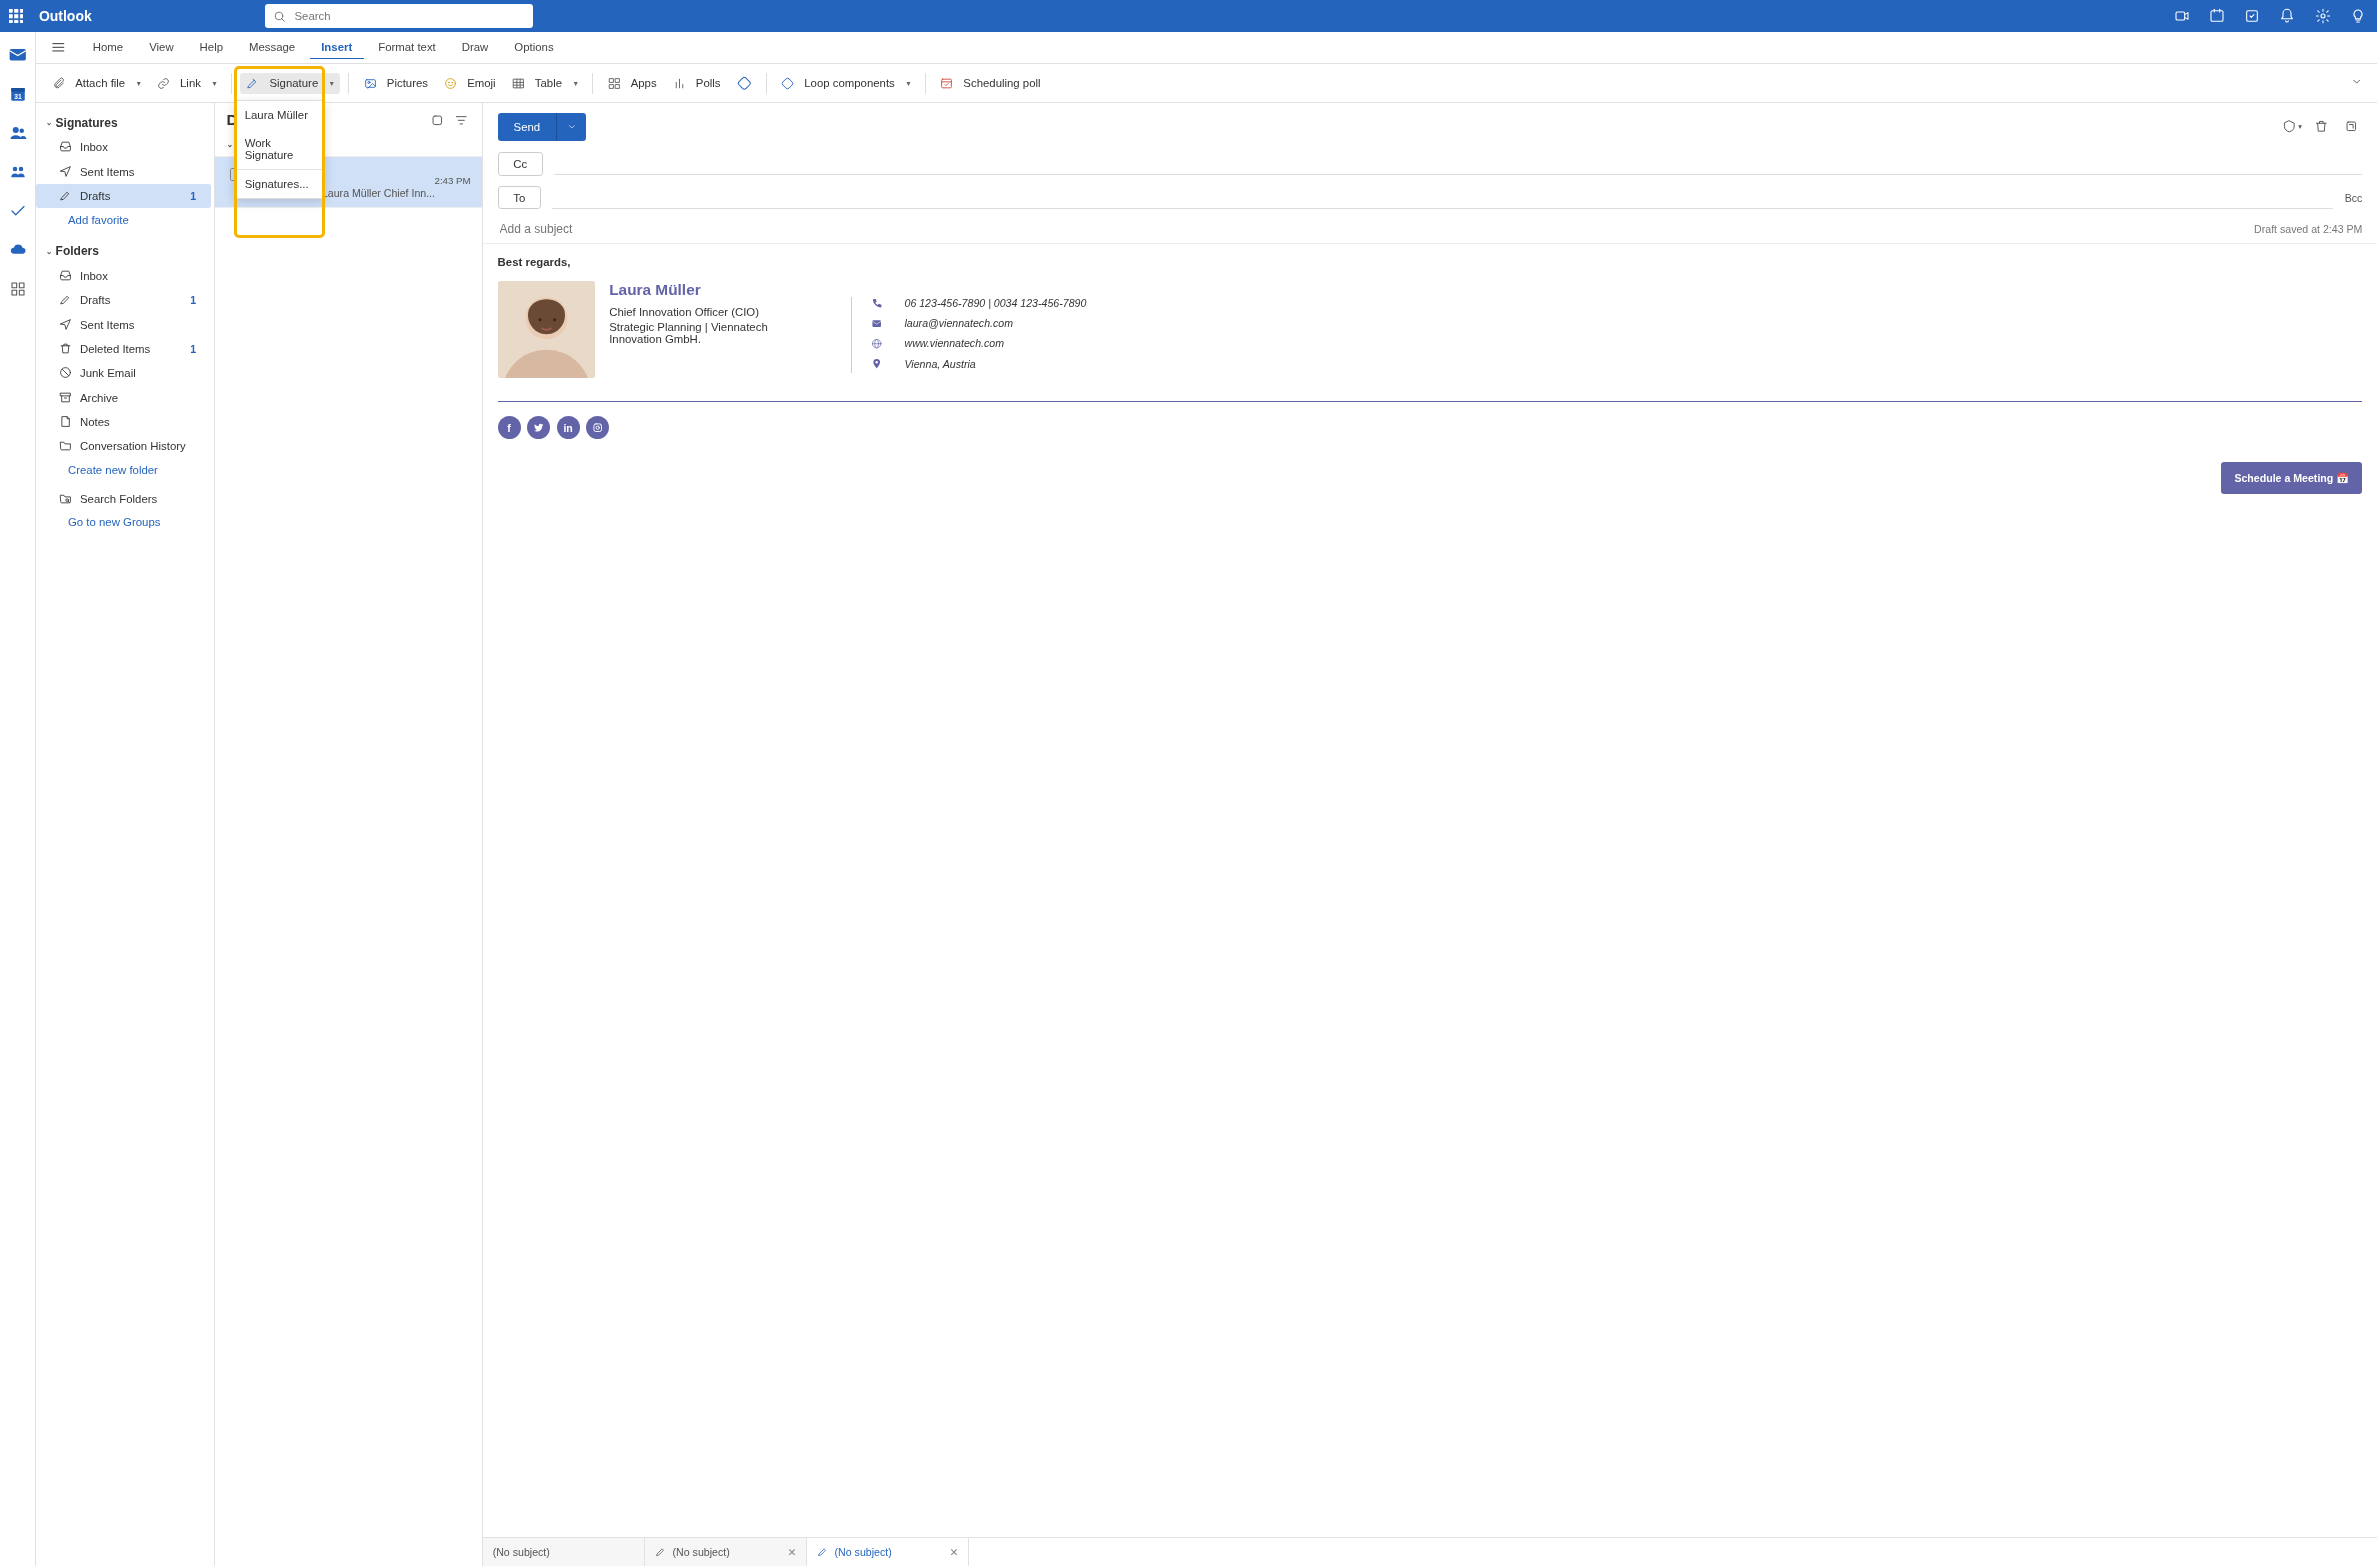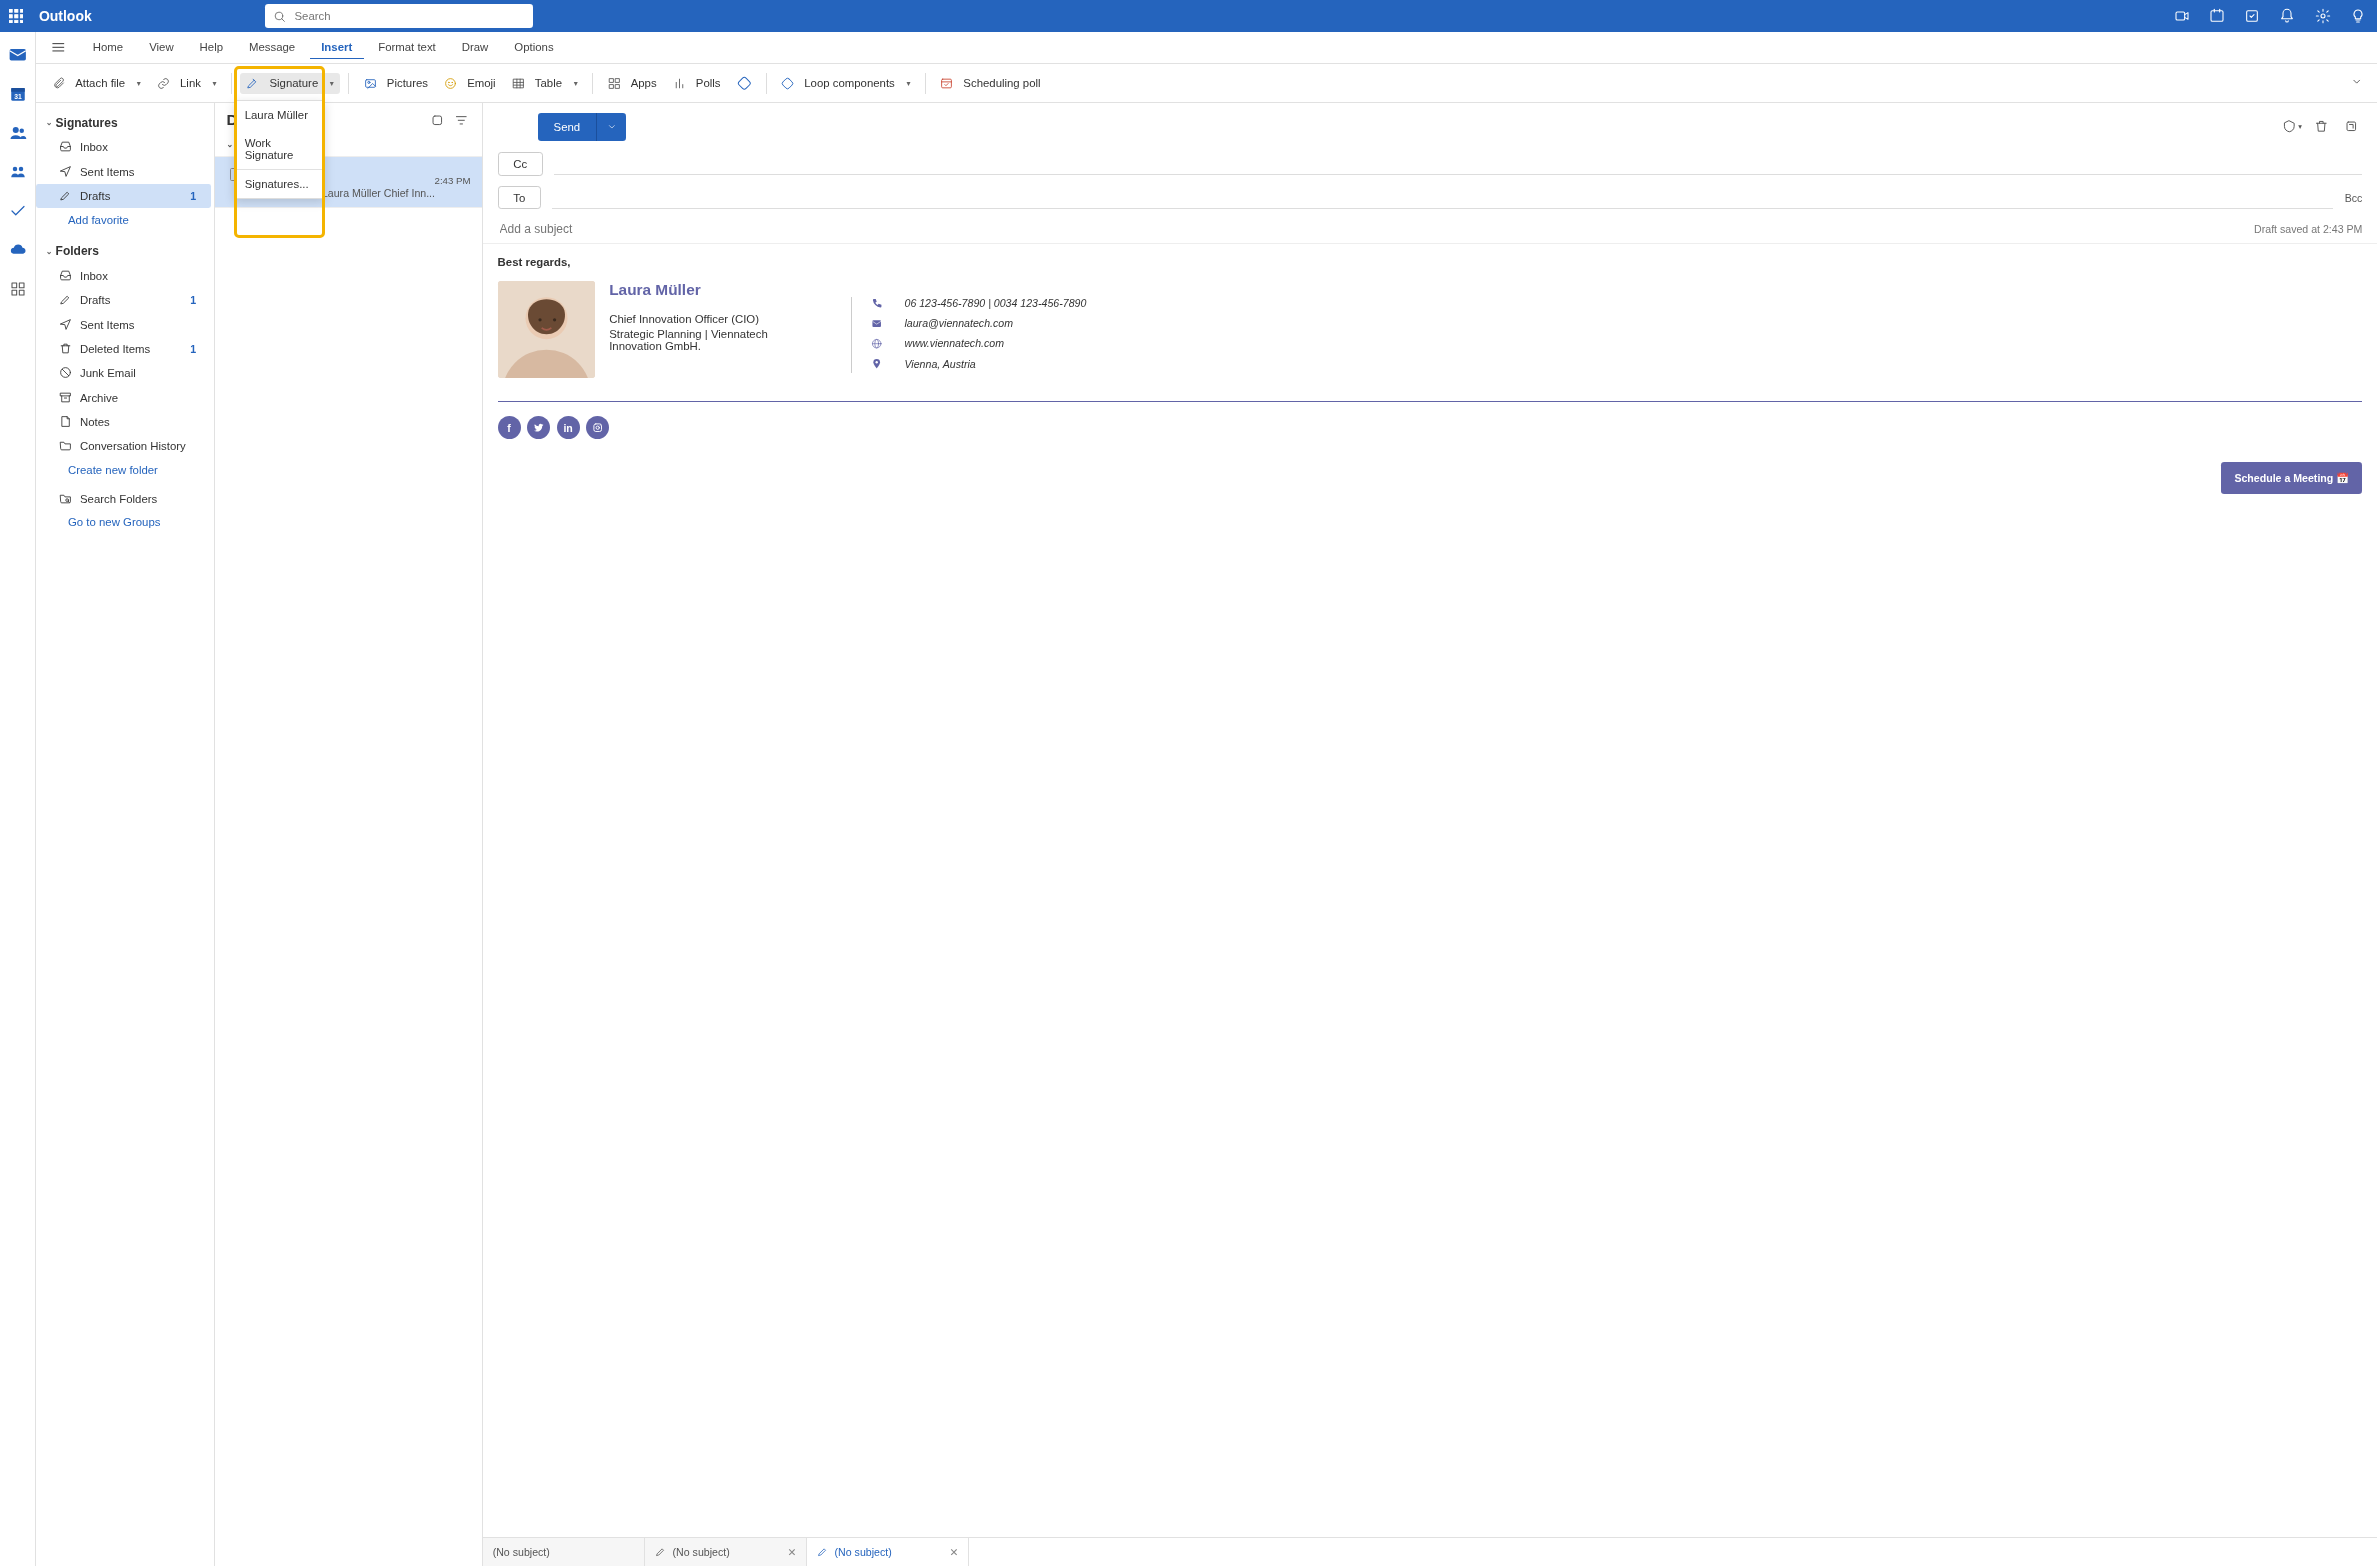--- a/index.html
+++ b/index.html
@@ -221,42 +221,41 @@
     position:relative;
   }
   .compose-toolbar {
     display:flex;align-items:center;gap:6.5px;
     padding: 9.7px 14.6px 6.5px 14.6px;
   }
   .send-split{
     display:flex;
     border-radius:3.2px;
     overflow:hidden;
-    margin-left:40px;
   }
   .send-btn{ background: var(--blue); color:#fff; padding: 6.5px 16px; font-size:11.4px; border:none; cursor:pointer;}
   .send-chev{ background: var(--blue); color:#fff; padding: 6.5px 9.7px; border:none; border-left:0.8px solid var(--blue-dark); cursor:pointer;}
   .ct-spacer{flex:1;}
   .ct-icon{ width:23px;height:23px;display:flex;align-items:center;justify-content:center;cursor:pointer;color:#555;}
 
   .addr-row{ display:flex;align-items:center;gap:11.4px; padding: 4.9px 14.6px;}
   .addr-pill{ border:0.8px solid #ccc; border-radius:3.2px; padding:4.9px 14.6px; font-size:11.4px; cursor:pointer; background:#fff;}
   .addr-input{ flex:1; border:none;border-bottom:0.8px solid #ddd; padding:4.9px 1.6px; outline:none; font-size:11.4px;}
   .bcc-link{ color:#555; font-size:10.6px; cursor:pointer;}
   .subj-row{ display:flex;align-items:center;gap:11.4px;padding: 6.5px 14.6px; border-bottom:0.8px solid #eee;}
   .subj-input{ flex:1; border:none; outline:none; font-size:12px; color:#888;}
   .saved-text{ color:#777; font-size:10.6px;}
 
   .body-area{ flex:1; padding: 11.4px 14.6px 0 14.6px; overflow:auto;}
   .body-area .greeting{ font-weight:600; margin-bottom:13px;}
   .sig-card{ display:flex; gap:19.5px; align-items:flex-start;}
   .sig-left{ display:flex; gap:14.6px; align-items:flex-start; padding-right:19.5px; }
   .sig-photo{ width:97px;height:97px; border-radius:3.2px; background:#e7d4c4; display:flex;align-items:flex-end;justify-content:center;overflow:hidden;}
   .sig-name{ color: var(--purple); font-size:15.4px; font-weight:700;}
-  .sig-role{ font-size:11.4px; margin-top:14px;}
+  .sig-role{ font-size:11.4px; margin-top:7px;}
   .sig-org{ font-size:11.4px; margin-top:3.2px; max-width:203px;}
   .sig-divider{ width:0.8px; align-self:stretch; background:#ccc; margin-top:16px; margin-bottom:4.9px;}
   .sig-contacts{ font-size:10.6px; display:flex;flex-direction:column;gap:6.5px; padding-top:16px;}
   .sig-contacts .row{ display:flex;align-items:flex-start;gap:20px;font-style:italic;}
   .sig-contacts .ci{ width:13px;height:13px;flex:none;color:var(--purple);margin-top:0.8px;}
   .sig-hr{ height:0.8px; background: var(--purple); margin: 23px 0 14.6px 0;}
   .social-row{ display:flex; gap:6.5px;}
   .social-dot{ width:23px;height:23px;border-radius:50%;background:var(--purple);color:#fff;display:flex;align-items:center;justify-content:center;font-size:10.6px;font-weight:700;}
   .sched-btn{
     float:right;

